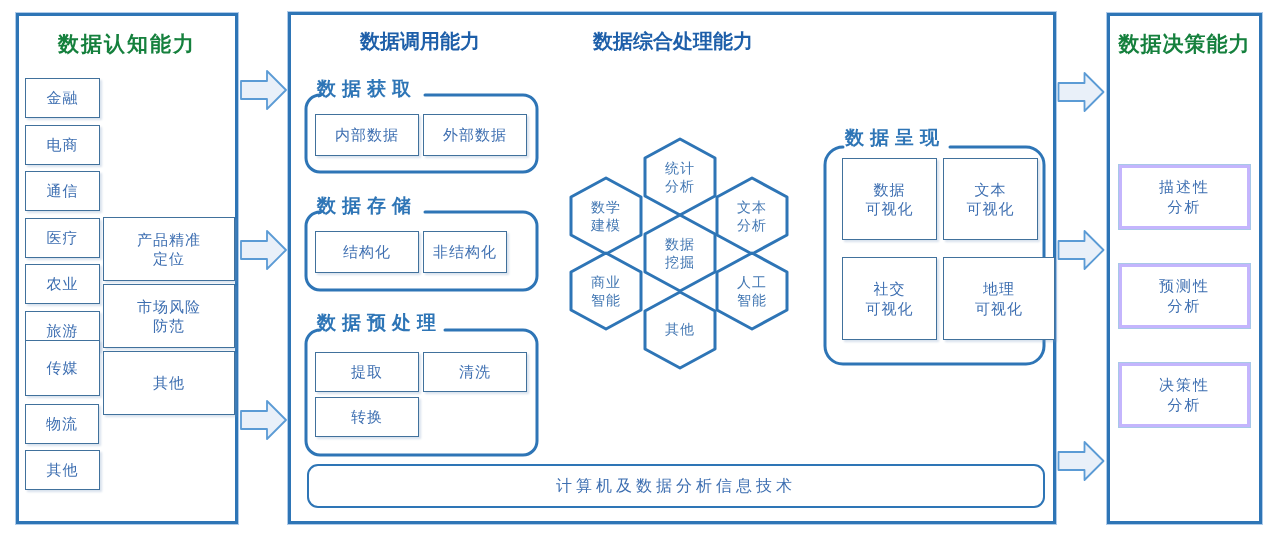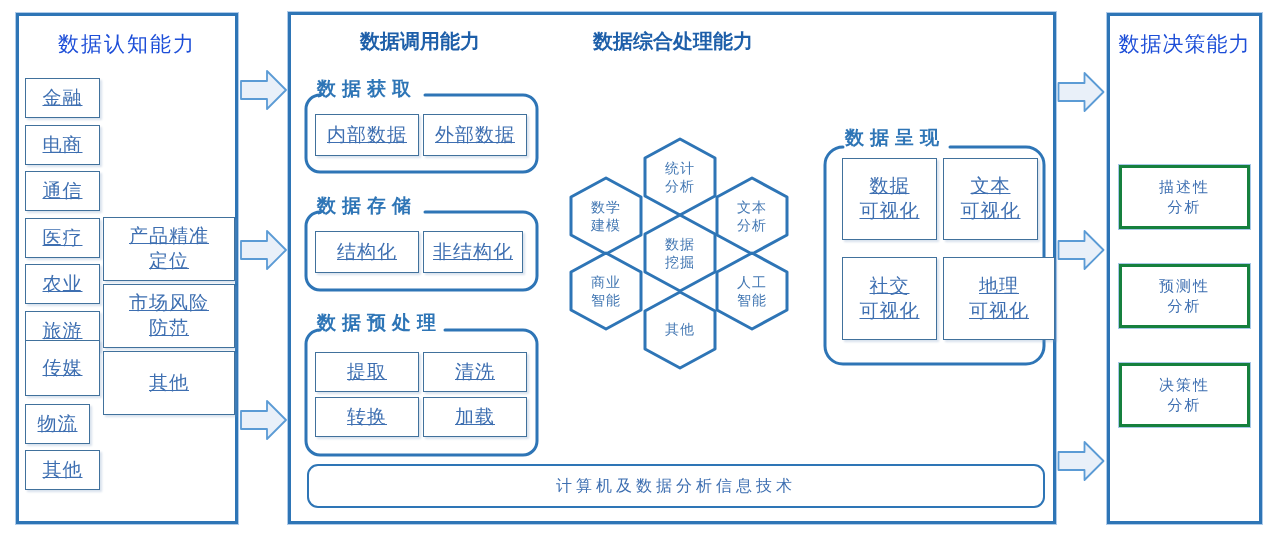--- a/index.html
+++ b/index.html
@@ -6,37 +6,36 @@
   .stage{
     position:relative;width:1280px;height:542px;background:#ffffff;overflow:hidden;
     font-family:"Liberation Sans","DejaVu Sans",sans-serif;
   }
   .panel{
     position:absolute;background:#ffffff;border:3px solid #2E75B6;
     box-shadow:0 0 0 1px #AFCBE9;box-sizing:border-box;
   }
   .panel-title{
     position:absolute;left:0;right:0;text-align:center;
-    font-size:21px;font-weight:normal;color:#1d4ed8;letter-spacing:2px;white-space:nowrap;
+    font-size:21px;font-weight:bold;color:#15803d;letter-spacing:2px;white-space:nowrap;
   }
   .mid-header{
     position:absolute;text-align:center;font-size:20px;font-weight:bold;color:#1E5FA9;white-space:nowrap;
   }
   .section-label{
     position:absolute;font-size:19px;font-weight:600;color:#2E75B6;letter-spacing:6px;white-space:nowrap;
   }
   .sbox{
     position:absolute;background:#ffffff;border:1.5px solid #41719C;box-sizing:border-box;
     display:flex;align-items:center;justify-content:center;text-align:center;
-    color:#3E6FB1;font-size:19px;line-height:1.3;letter-spacing:1px;white-space:pre-line;
+    color:#3E6FB1;font-size:15px;line-height:1.3;letter-spacing:1px;white-space:pre-line;
     box-shadow:2px 2px 2px rgba(120,150,190,0.28);
-    text-decoration:underline;
   }
   .dbox{
-    position:absolute;background:#ffffff;border:3px solid #15803d;box-sizing:border-box;
+    position:absolute;background:#ffffff;border:3px solid #c4b5fd;box-sizing:border-box;
     box-shadow:0 0 0 1px #A8C8E8;
     display:flex;align-items:center;justify-content:center;text-align:center;
     color:#3E6FB1;font-size:15px;line-height:1.35;letter-spacing:2px;white-space:pre-line;
   }
   .hex-label{
     position:absolute;transform:translate(-50%,-50%);text-align:center;
     color:#4478B3;font-size:14px;line-height:1.25;letter-spacing:1px;white-space:pre-line;
   }
   .foundation-bar{
     position:absolute;background:#ffffff;border:2.5px solid #2E75B6;border-radius:11px;
@@ -54,21 +53,21 @@
   <div class="panel" style="left:16px;top:13px;width:222px;height:511px;">
     <div class="panel-title" style="top:14px;">数据认知能力</div>
 
     <div class="sbox" style="left:6px;top:62px;width:75px;height:40px;">金融</div>
     <div class="sbox" style="left:6px;top:155px;width:75px;height:40px;">通信</div>
     <div class="sbox" style="left:6px;top:109px;width:75px;height:40px;">电商</div>
     <div class="sbox" style="left:6px;top:202px;width:75px;height:40px;">医疗</div>
     <div class="sbox" style="left:6px;top:248px;width:75px;height:40px;">农业</div>
     <div class="sbox" style="left:6px;top:295px;width:75px;height:40px;">旅游</div>
     <div class="sbox" style="left:6px;top:324px;width:75px;height:56px;">传媒</div>
-    <div class="sbox" style="left:6px;top:388px;width:65px;height:40px;">物流</div>
+    <div class="sbox" style="left:6px;top:388px;width:74px;height:40px;">物流</div>
     <div class="sbox" style="left:6px;top:434px;width:75px;height:40px;">其他</div>
 
     <div class="sbox" style="left:84px;top:201px;width:132px;height:64px;">产品精准
 定位</div>
     <div class="sbox" style="left:84px;top:268px;width:132px;height:64px;">市场风险
 防范</div>
     <div class="sbox" style="left:84px;top:335px;width:132px;height:64px;">其他</div>
   </div>
 
   <div class="panel" style="left:288px;top:12px;width:768px;height:512px;">
@@ -95,26 +94,25 @@
 
     <div class="section-label" style="left:26px;top:61px;">数据获取</div>
     <div class="section-label" style="left:26px;top:178px;">数据存储</div>
     <div class="section-label" style="left:26px;top:295px;">数据预处理</div>
     <div class="section-label" style="left:554px;top:110px;">数据呈现</div>
 
     <div class="sbox" style="left:24px;top:99px;width:104px;height:42px;">内部数据</div>
     <div class="sbox" style="left:132px;top:99px;width:104px;height:42px;">外部数据</div>
 
     <div class="sbox" style="left:24px;top:216px;width:104px;height:42px;">结构化</div>
-    <div class="sbox" style="left:132px;top:216px;width:100px;height:42px;">非结构化</div>
+    <div class="sbox" style="left:132px;top:216px;width:84px;height:42px;">非结构化</div>
 
     <div class="sbox" style="left:24px;top:337px;width:104px;height:40px;">提取</div>
     <div class="sbox" style="left:132px;top:337px;width:104px;height:40px;">清洗</div>
     <div class="sbox" style="left:24px;top:382px;width:104px;height:40px;">转换</div>
-    <div class="sbox" style="left:132px;top:382px;width:104px;height:40px;">加载</div>
 
     <div class="hex-label" style="left:389px;top:162px;">统计
 分析</div>
     <div class="hex-label" style="left:315px;top:201px;">数学
 建模</div>
     <div class="hex-label" style="left:461px;top:201px;">文本
 分析</div>
     <div class="hex-label" style="left:389px;top:238px;">数据
 挖掘</div>
     <div class="hex-label" style="left:315px;top:276px;">商业

